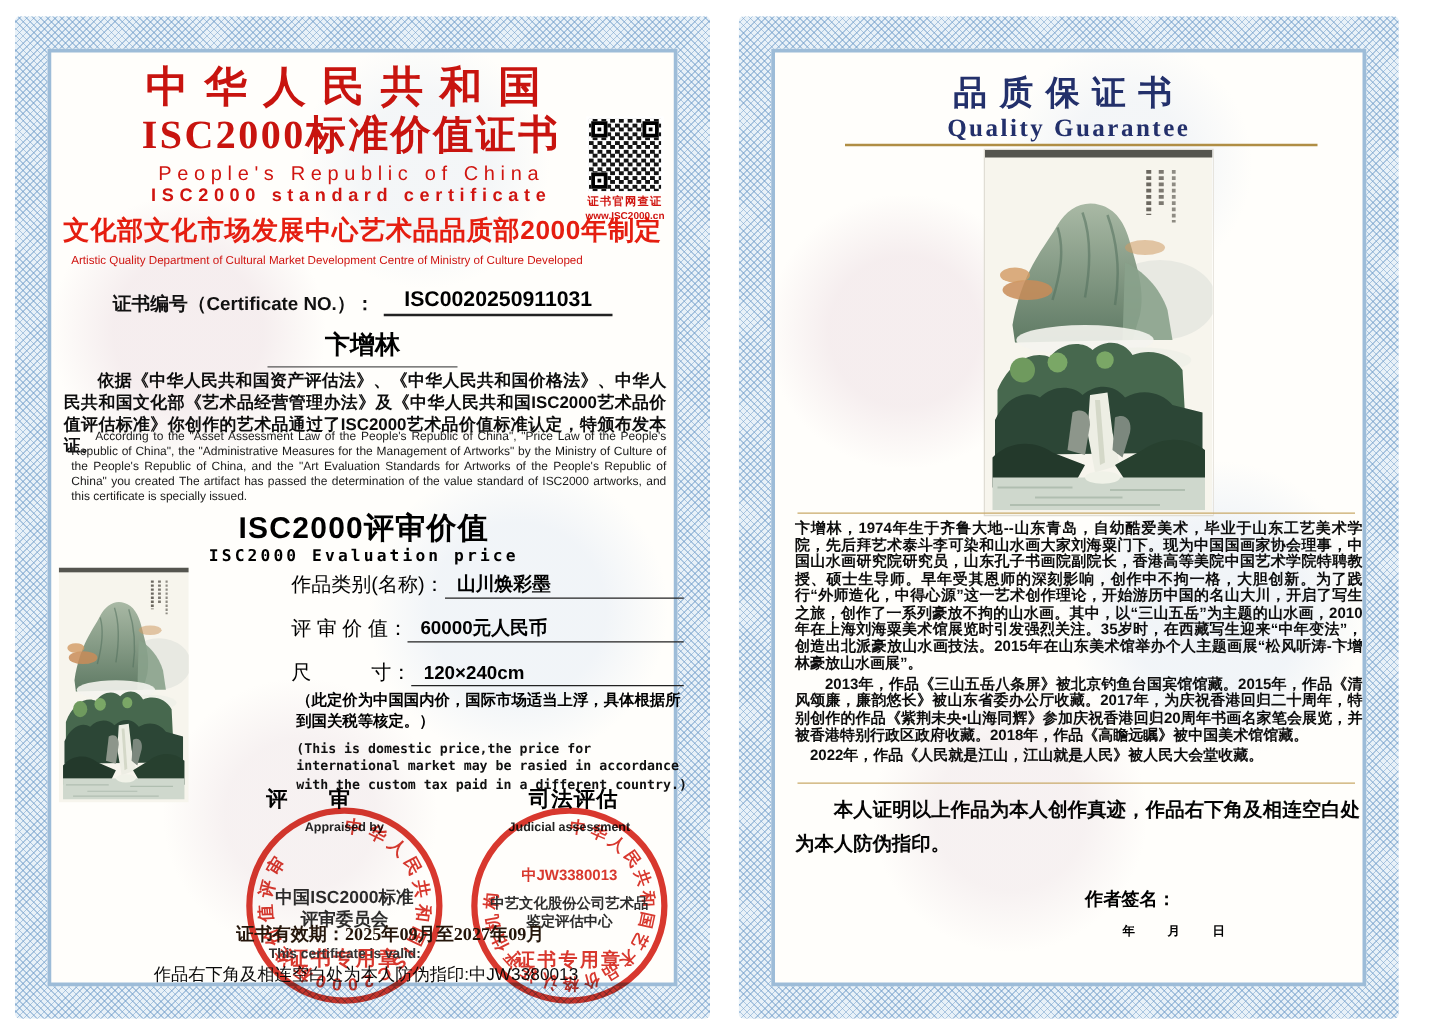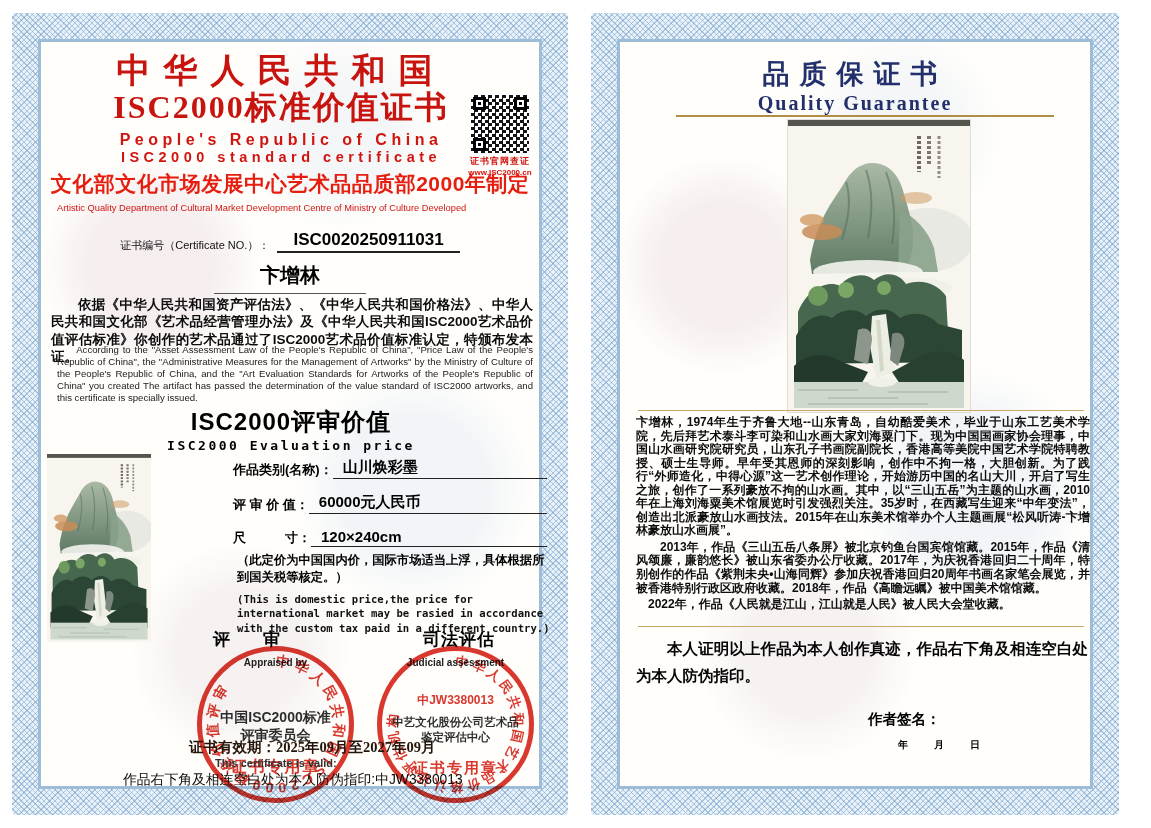--- a/index.html
+++ b/index.html
@@ -15,46 +15,46 @@
         border:3px solid #9dbcd8;background-color:#fffefb;
         background-image:
           radial-gradient(circle at 22% 30%, rgba(223,200,210,.30) 0 60px, transparent 110px),
           radial-gradient(circle at 75% 60%, rgba(205,220,240,.28) 0 70px, transparent 120px),
           radial-gradient(circle at 40% 82%, rgba(223,205,214,.26) 0 60px, transparent 110px),
           radial-gradient(circle at 60% 12%, rgba(210,222,238,.25) 0 50px, transparent 100px);}
   .abs{position:absolute;}
   .title-block{left:20px;top:10px;width:440px;text-align:center;line-height:1.12;}
   .title-cn1{font-size:34px;letter-spacing:13px;font-family:"Liberation Serif",serif;font-weight:900;color:#c8140f;}
   .title-cn2{font-size:32px;letter-spacing:2px;font-family:"Liberation Serif",serif;font-weight:900;color:#c8140f;}
-  .title-en1{margin-top:5px;font-size:16px;letter-spacing:4.5px;font-weight:700;color:#d01510;}
+  .title-en1{margin-top:5px;font-size:16px;letter-spacing:4.5px;font-weight:400;color:#d01510;}
   .title-en2{font-size:14.5px;letter-spacing:4.5px;font-weight:800;color:#d01510;}
   .qr-block{left:427px;top:53px;width:64px;text-align:center;}
   .qr{position:relative;width:58px;height:58px;margin:0 auto;background:#fff;
       background-image:repeating-conic-gradient(#141414 0 25%, #ffffff 0 50%);
       background-size:7px 7px;outline:2px solid #fff;}
   .qr-finder{position:absolute;width:13px;height:13px;border:3px solid #000;background:#fff;box-sizing:border-box;}
   .qr-finder::after{content:"";position:absolute;inset:2px;background:#000;}
   .qr-cap1{margin-top:2px;font-size:9px;font-weight:800;color:#d01510;letter-spacing:1px;}
   .qr-cap2{font-size:8px;font-weight:700;color:#d01510;}
   .banner-cn{left:0;top:128px;width:100%;text-align:center;font-size:21px;font-weight:900;color:#e51e10;letter-spacing:0.5px;}
   .banner-en{left:16px;top:161px;width:100%;font-size:9.3px;font-weight:400;color:#cf1410;}
   .certno-row{left:0;top:188px;width:100%;display:flex;justify-content:center;align-items:flex-end;gap:8px;}
-  .certno-label{font-size:11px;font-weight:400;color:#111;}
+  .certno-label{font-size:15px;font-weight:700;color:#111;}
   .certno-value{font-size:17px;font-weight:800;color:#000;border-bottom:2px solid #222;padding:0 16px 1px;}
   .artist-name{left:0;top:220px;width:100%;text-align:center;}
   .artist-name span{display:inline-block;font-size:20px;font-weight:800;color:#000;border-bottom:1.5px solid #555;padding:0 46px 4px;}
   .decree-cn{left:10px;top:254px;width:482px;font-size:13.5px;font-weight:600;line-height:1.28;color:#0d0d0d;text-align:justify;text-indent:2em;}
   .decree-en{left:16px;top:302px;width:476px;font-size:9.6px;font-weight:500;line-height:1.26;color:#1a1a1a;text-align:justify;text-indent:2em;}
   .section-title{left:75px;top:364px;width:350px;text-align:center;}
   .section-cn{font-size:24px;font-weight:800;color:#000;letter-spacing:1px;}
   .section-en{font-size:13px;font-weight:700;color:#000;letter-spacing:2.5px;font-family:"DejaVu Sans Mono",monospace;}
   .thumb{left:6px;top:412px;width:104px;height:188px;}
   .fields{left:192px;top:416px;width:314px;}
   .field-row{display:flex;align-items:flex-end;margin-bottom:14px;}
-  .field-label{font-size:13px;font-weight:700;color:#000;white-space:nowrap;}
+  .field-label{font-size:16px;font-weight:400;color:#000;white-space:nowrap;}
   .field-value{flex:1;font-size:15px;font-weight:700;color:#000;border-bottom:1.5px solid #222;padding:0 0 1px 10px;}
   .note-cn{left:196px;top:510px;width:318px;font-size:12.3px;font-weight:700;line-height:1.42;color:#000;}
   .note-en{left:196px;top:550px;width:324px;font-size:10.6px;font-weight:600;line-height:1.35;color:#111;font-family:"DejaVu Sans Mono",monospace;}
   .appraise-label{top:586px;font-size:17px;font-weight:700;color:#000;letter-spacing:8px;}
   .stamp{width:165px;height:165px;mix-blend-mode:multiply;opacity:.93;}
   .stamp-en{position:absolute;top:15px;width:100%;text-align:center;font-size:10px;font-weight:700;color:#222;}
   .validity-cn{left:148px;top:696px;font-size:14.5px;font-weight:700;color:#24150a;font-family:"Liberation Serif",serif;z-index:2;}
   .validity-en{left:174px;top:715px;font-size:11px;font-weight:600;color:#333;z-index:2;}
   .license-no{left:82px;top:729px;font-size:13.8px;font-weight:500;color:#0a0a0a;z-index:2;}
   

